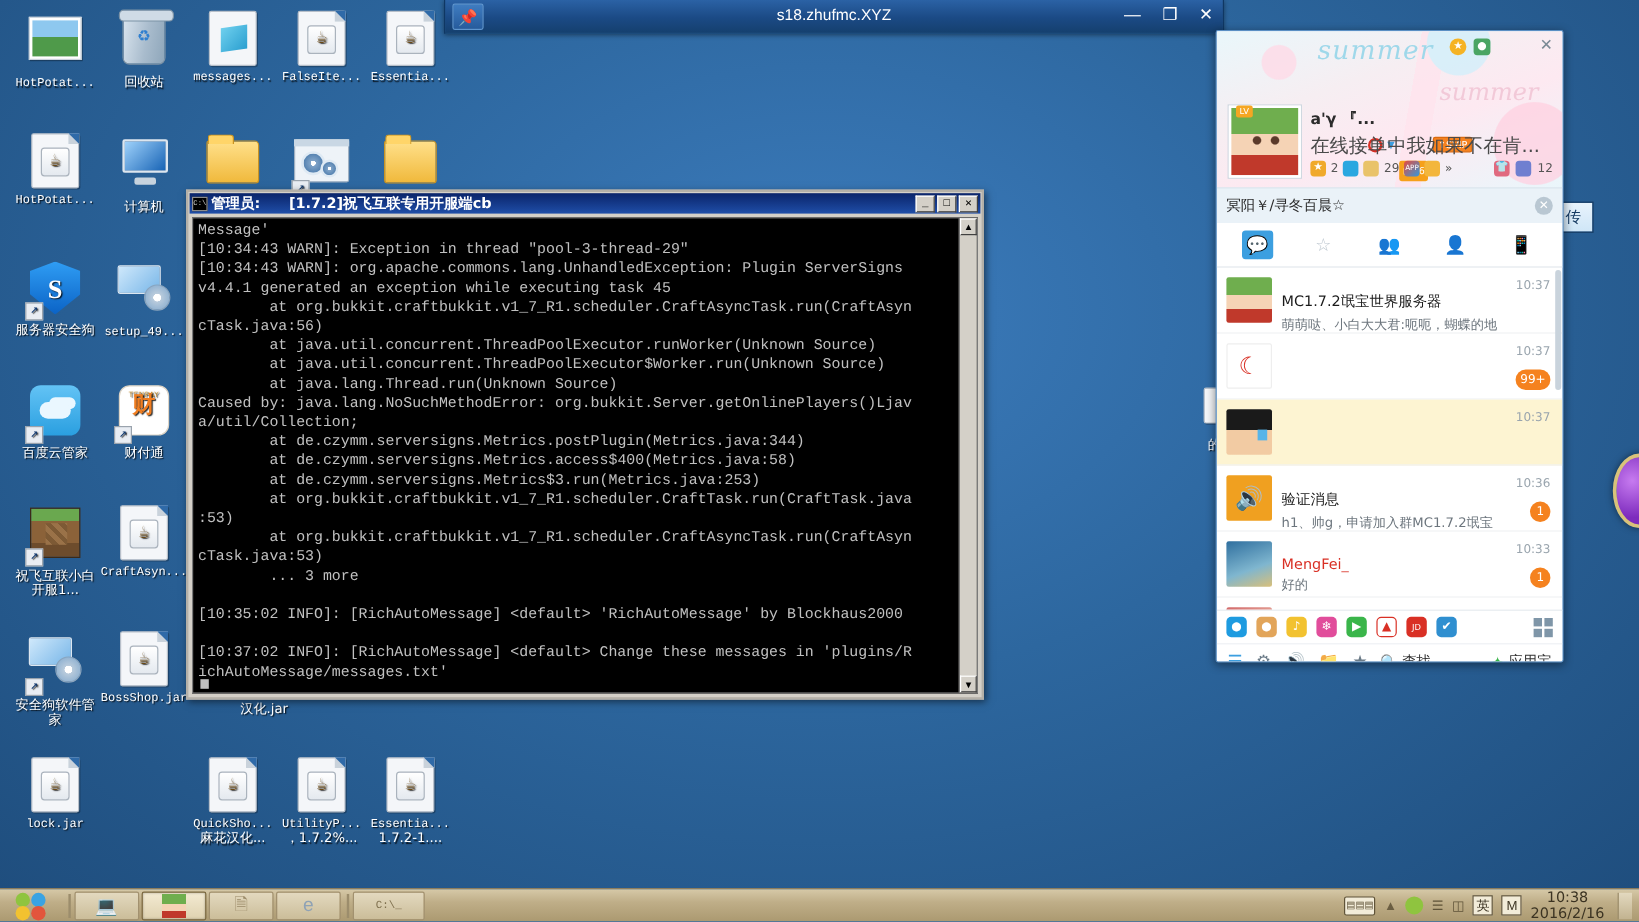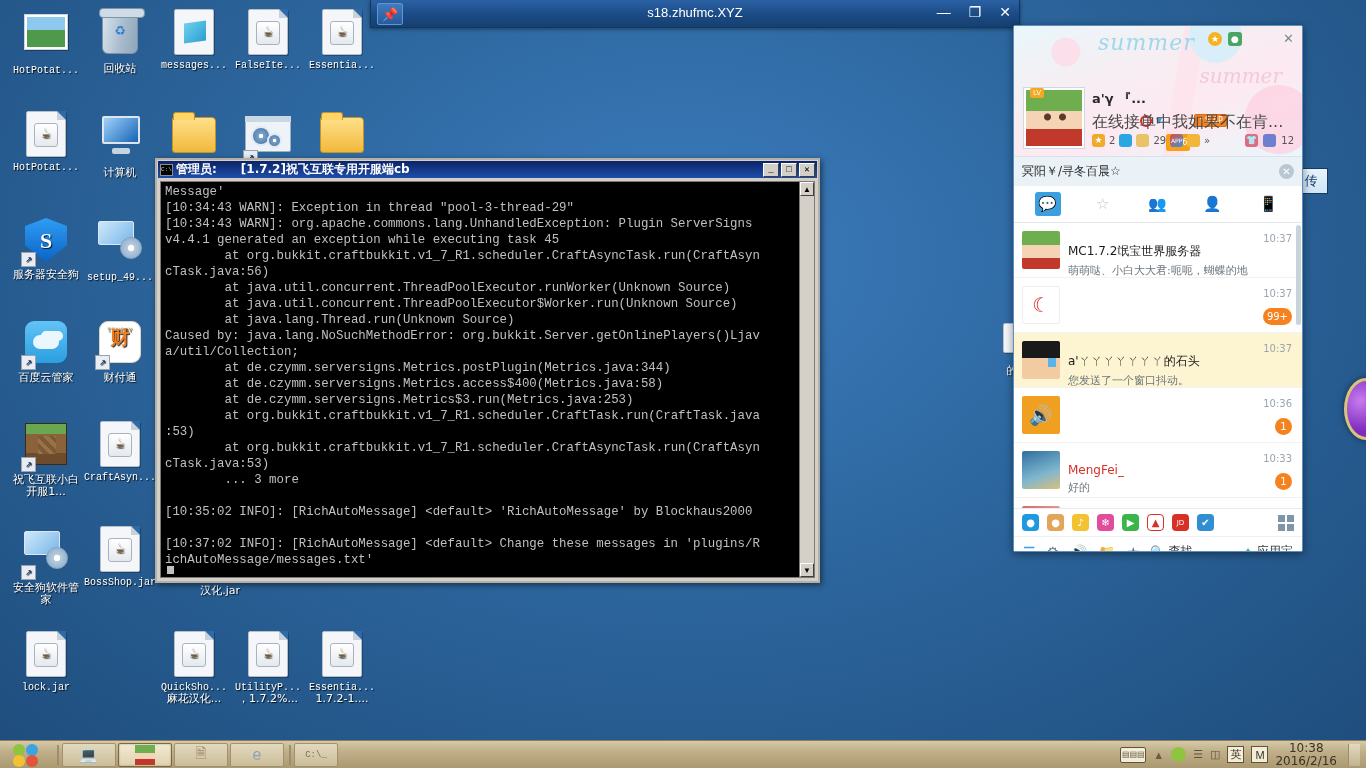--- a/index.html
+++ b/index.html
@@ -666,29 +666,29 @@
     <div class="item">
       <div class="ava" style="background:#fff;border:1px solid #eee;display:flex;align-items:center;justify-content:center;color:#d93025;font-size:20px">☾</div>
       <div class="tm">10:37</div>
       <div class="cnt">99+</div>
     </div>
 
     <div class="item sel">
       <div class="ava" style="background:linear-gradient(#1a1a1a 0 45%,#f2cba3 45% 100%);position:relative">
         <span style="position:absolute;right:4px;top:17px;width:8px;height:9px;background:#57b4e8;display:block"></span>
       </div>
-      <div class="meta">
-        <div class="nm">a'ㄚㄚㄚㄚㄚㄚㄚ的石头</div>
-        <div class="msg">您发送了一个窗口抖动。</div>
-      </div>
       <div class="tm">10:37</div>
     </div>
 
     <div class="item">
       <div class="ava" style="background:#f0a020;display:flex;align-items:center;justify-content:center;color:#fff;font-size:19px">🔊</div>
+      <div class="meta">
+        <div class="nm">验证消息</div>
+        <div class="msg">h1、帅g，申请加入群MC1.7.2氓宝</div>
+      </div>
       <div class="tm">10:36</div>
       <div class="cnt">1</div>
     </div>
 
     <div class="item">
       <div class="ava" style="background:linear-gradient(160deg,#2f6f9f,#7fb6cf 60%,#d9c07a)"></div>
       <div class="meta">
         <div class="nm red">MengFei_</div>
         <div class="msg">好的</div>
       </div>
@@ -754,21 +754,21 @@
   <div class="tbtn active">
     <span style="width:20px;height:20px;background:linear-gradient(#6fae4e 0 40%,#f5d3b5 40% 72%,#c0392b 72% 100%);display:block"></span>
   </div>
   <div class="tbtn">
     <span style="font-size:14px;color:#9a8a68">🗎</span>
   </div>
   <div class="tbtn">
     <span style="font-size:16px;color:#8fa2b5">e</span>
   </div>
   <div class="sep"></div>
-  <div class="tbtn" style="width:44px">
+  <div class="tbtn" style="width:60px">
     <span style="font-size:9px;color:#7e6f4d;font-family:'Liberation Mono',monospace">C:\_</span>
   </div>
 
   <div class="tray">
     <span class="kbd">▤▤▤</span>
     <span style="color:#6b5e42">▲</span>
     <span style="width:15px;height:15px;border-radius:50%;background:#8fc43f;display:inline-block"></span>
     <span style="color:#5f5338">☰</span>
     <span style="color:#5f5338">◫</span>
     <span class="boxico">英</span>

